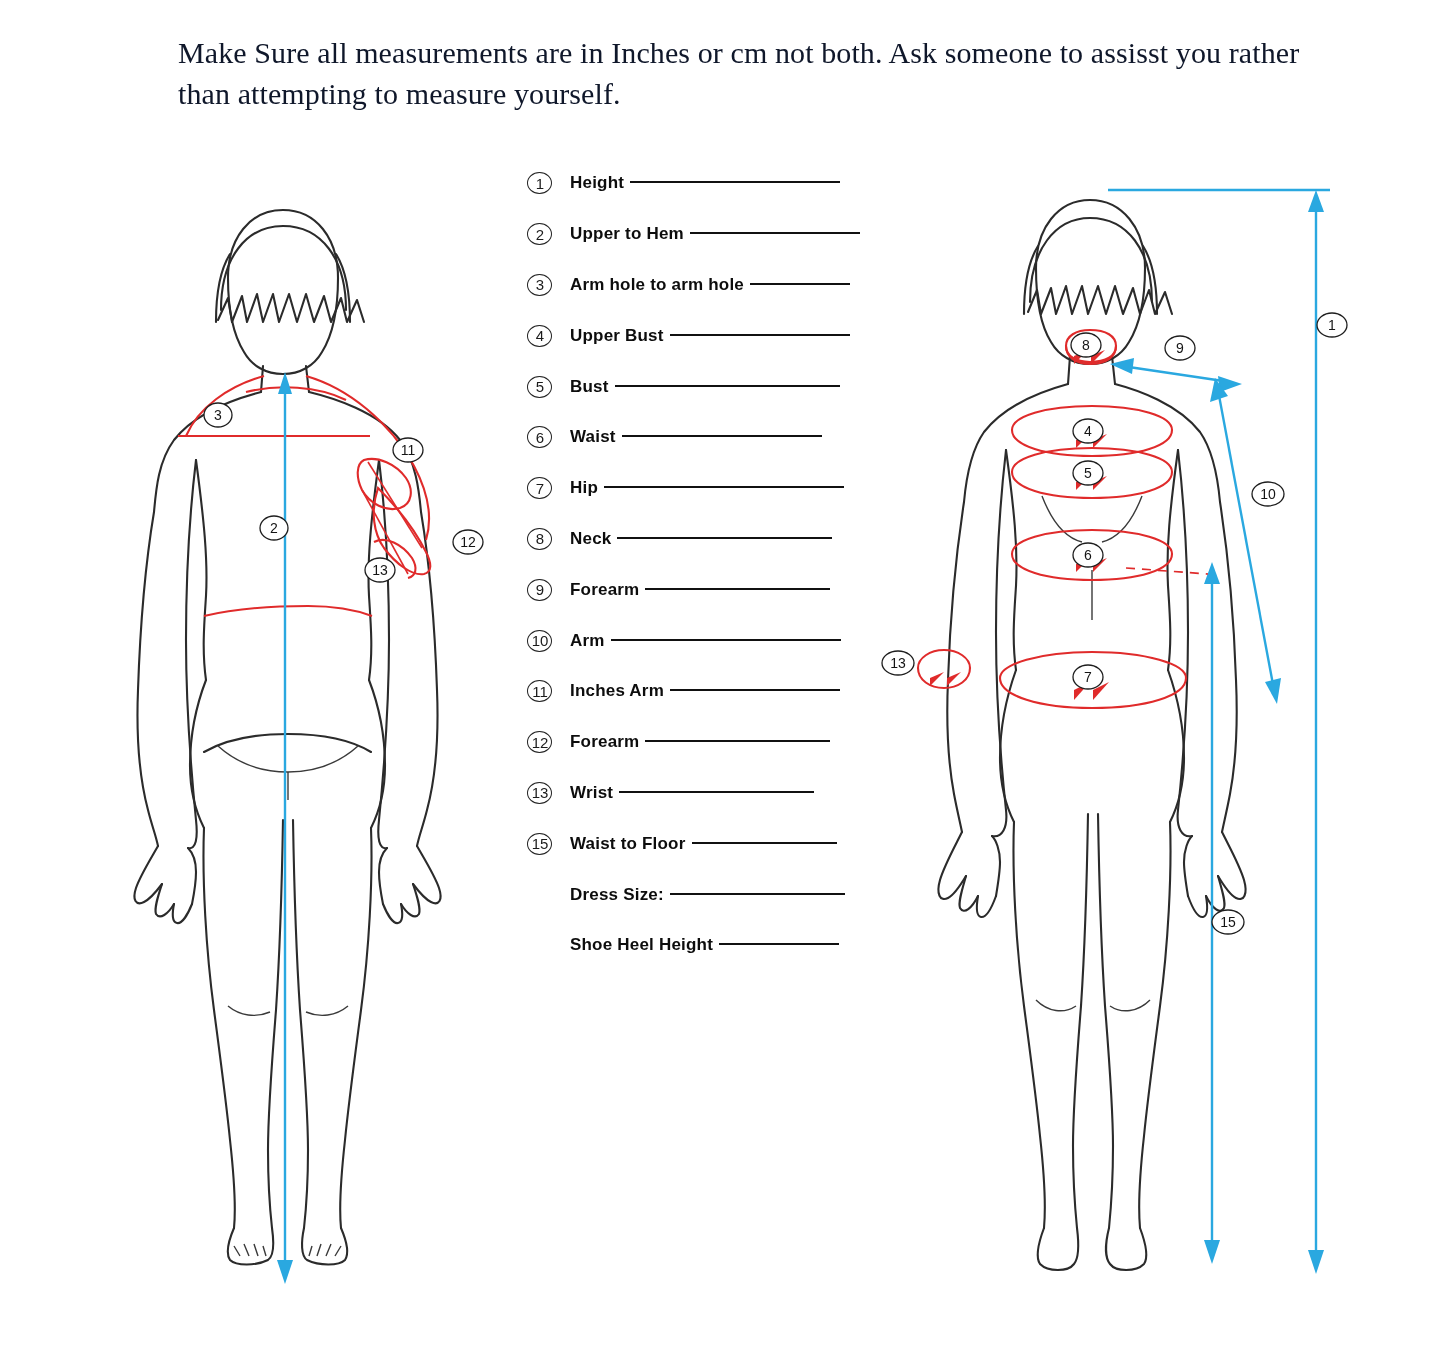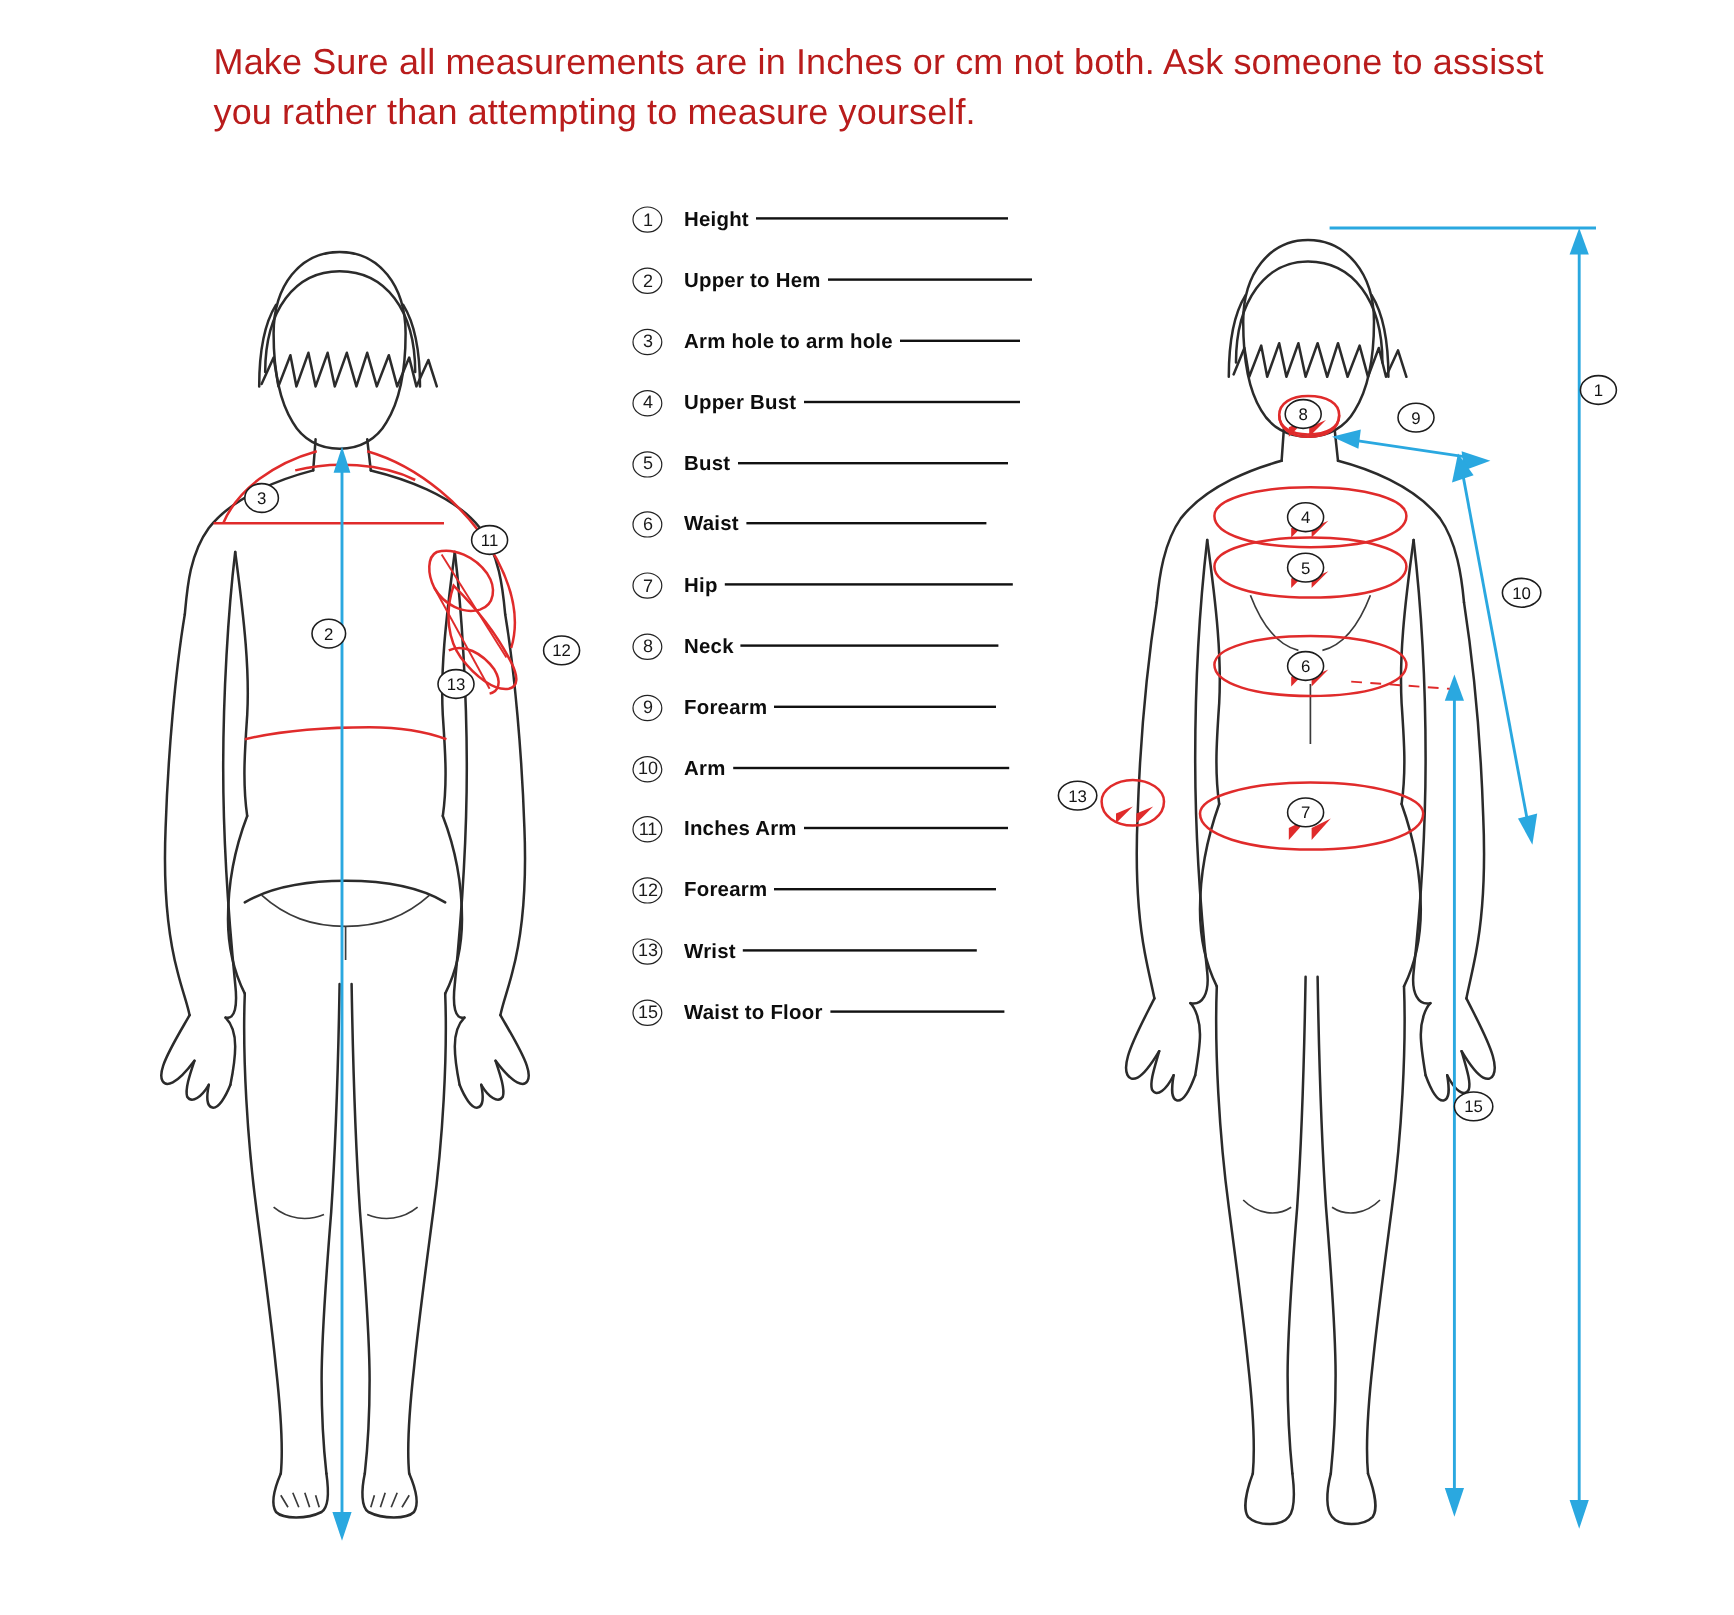--- a/index.html
+++ b/index.html
@@ -23,22 +23,22 @@
     background: #fff;
   }
   
   .instructions {
     position: absolute;
     left: 178px;
     top: 32px;
     width: 1140px;
     font-size: 30px;
     line-height: 1.38;
-    color: #b91c1c;
-    font-family: Liberation Sans, sans-serif;
+    color: #0f172a;
+    font-family: Liberation Serif, serif;
     letter-spacing: 0.1px;
   }
   
   .list {
     position: absolute;
     left: 524px;
     top: 158px;
     width: 430px;
   }
   .list-row {
@@ -220,20 +220,28 @@
         <div class="rule" style="width: 195px;"></div>
       </div>
       <div class="list-row">
         <div class="num">
           <span class="circle"></span>
           <span class="digit">15</span>
         </div>
         <div class="label">Waist to Floor</div>
         <div class="rule" style="width: 145px;"></div>
       </div>
+      <div class="list-row extra-row">
+        <div class="label">Dress Size:</div>
+        <div class="rule" style="width: 175px;"></div>
+      </div>
+      <div class="list-row extra-row">
+        <div class="label">Shoe Heel Height</div>
+        <div class="rule" style="width: 120px;"></div>
+      </div>
     </div>
 
   <svg class="figure" id="back-figure" width="460" height="1140" viewBox="0 0 460 1140">
 
     <path class="skin" d="M150 118 C150 78 172 50 205 50 C238 50 260 78 260 118 C260 150 254 176 244 192 C236 206 222 214 205 214 C188 214 174 206 166 192 C156 176 150 150 150 118 Z"></path>
 
     <path class="skin" d="M140 160 l10 -22 l4 24 l10 -26 l5 26 l10 -28 l6 28 l10 -28 l6 28 l10 -28 l8 28 l9 -28 l8 28 l10 -26 l7 26 l10 -24 l6 24 l10 -22 l7 22"></path>
     <path class="skin" d="M143 150 C143 98 168 66 205 66 C243 66 268 98 268 150"></path>
     <path class="skin" d="M138 162 C138 132 142 110 152 94"></path>
     <path class="skin" d="M272 162 C272 132 268 110 258 94"></path>

